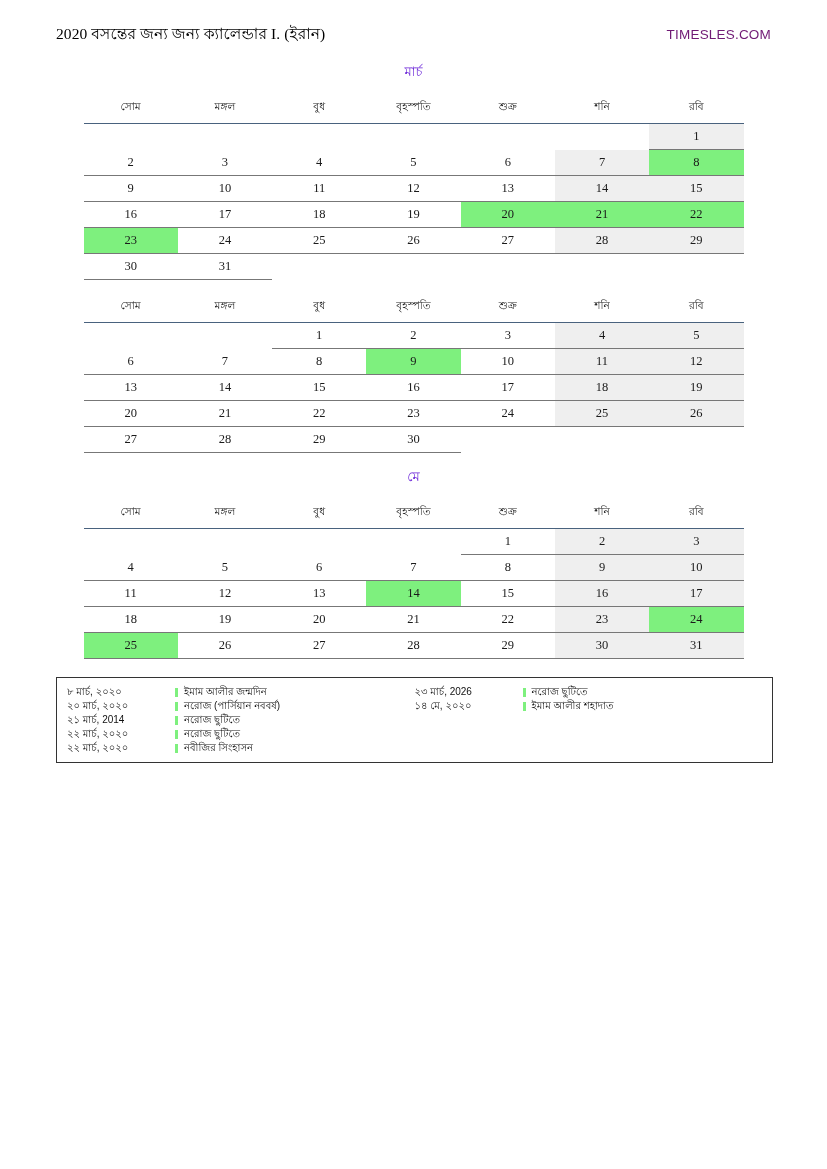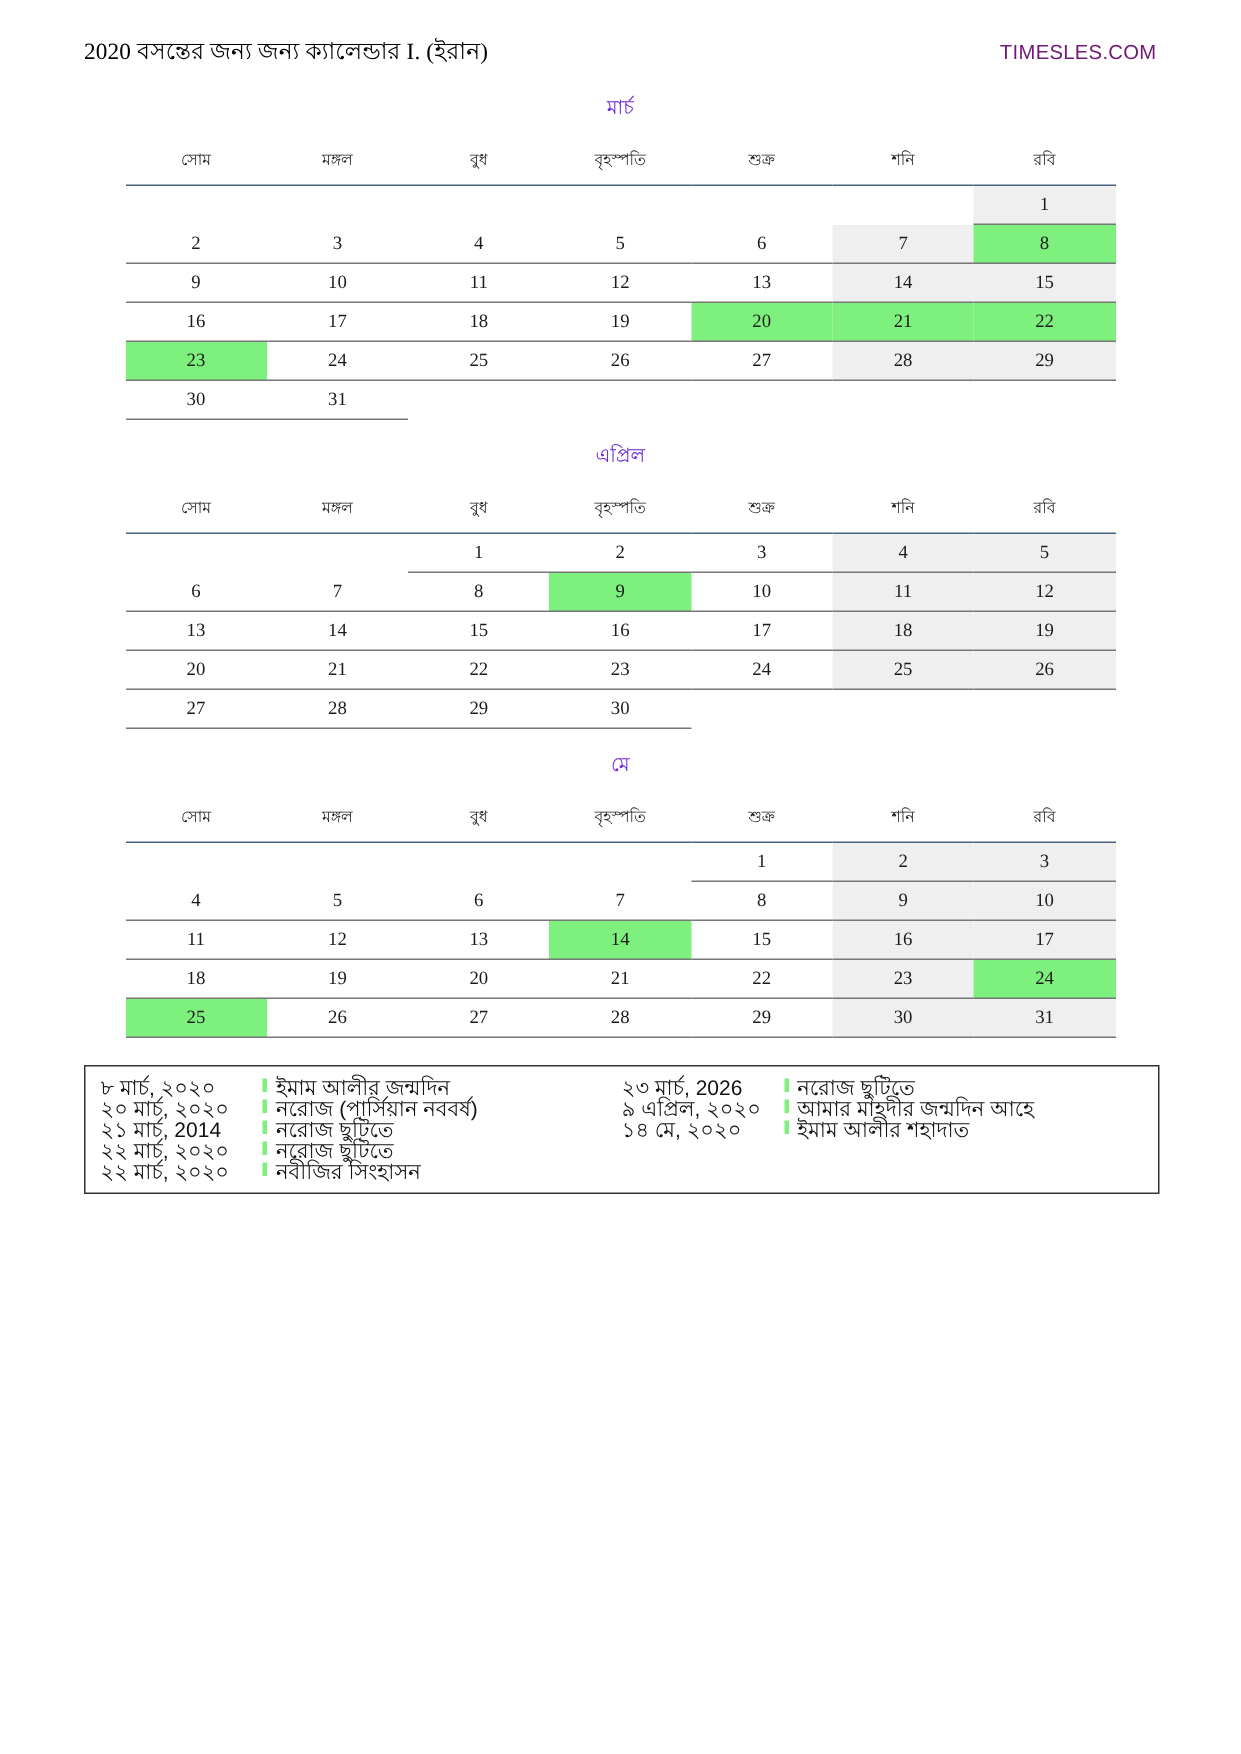--- a/index.html
+++ b/index.html
@@ -93,21 +93,22 @@
     display: flex;
   }
   .legend-col {
     width: 50%;
     display: flex;
     flex-direction: column;
     gap: 2px;
   }
   .legend-row {
     display: flex;
-    font-size: 14px;
+    align-items: center;
+    font-size: 10px;
     line-height: 12px;
     color: #111;
   }
   .legend-date {
     width: 108px;
     flex: 0 0 108px;
     white-space: nowrap;
   }
   .legend-bar {
     width: 3px;
@@ -197,21 +198,20 @@
               <td class="empty">&nbsp;</td>
               <td class="empty">&nbsp;</td>
               <td class="empty">&nbsp;</td>
               <td class="empty">&nbsp;</td>
               <td class="empty">&nbsp;</td>
             </tr>
           </tbody>
         </table>
       </div>
       <div class="month">
-        <div class="month-name">এপ্রিল</div>
         <table class="cal">
           <thead>
             <tr>
               <th>সোম</th>
               <th>মঙ্গল</th>
               <th>বুধ</th>
               <th>বৃহস্পতি</th>
               <th>শুক্র</th>
               <th>শনি</th>
               <th>রবি</th>
@@ -359,25 +359,20 @@
           <span class="legend-label">নবীজির সিংহাসন</span>
         </div>
       </div>
     <div class="legend-col" id="legend-right">
         <div class="legend-row">
           <span class="legend-date">২৩ মার্চ, 2026</span>
           <span class="legend-bar"></span>
           <span class="legend-label">নরোজ ছুটিতে</span>
         </div>
         <div class="legend-row">
-          <span class="legend-date">৯ এপ্রিল, ২০২০</span>
-          <span class="legend-bar"></span>
-          <span class="legend-label">আমার মাহদীর জন্মদিন আহে</span>
-        </div>
-        <div class="legend-row">
           <span class="legend-date">১৪ মে, ২০২০</span>
           <span class="legend-bar"></span>
           <span class="legend-label">ইমাম আলীর শহাদাত</span>
         </div>
       </div>
   </div>
 
 </div>
 
 </body></html>

